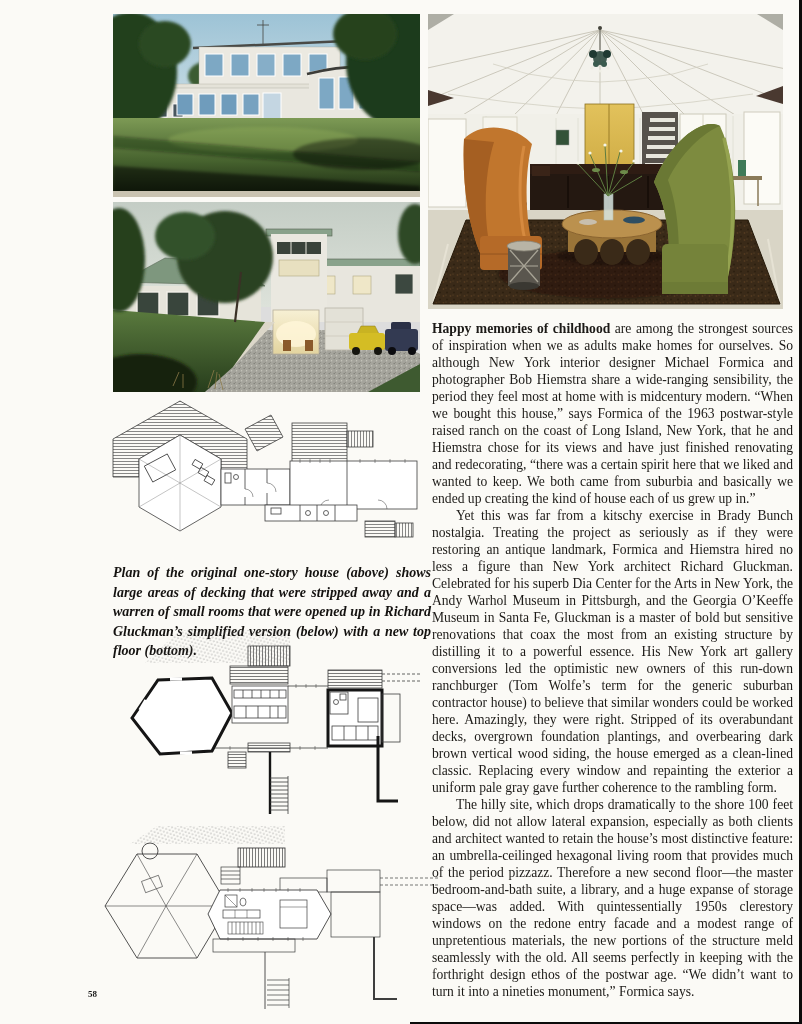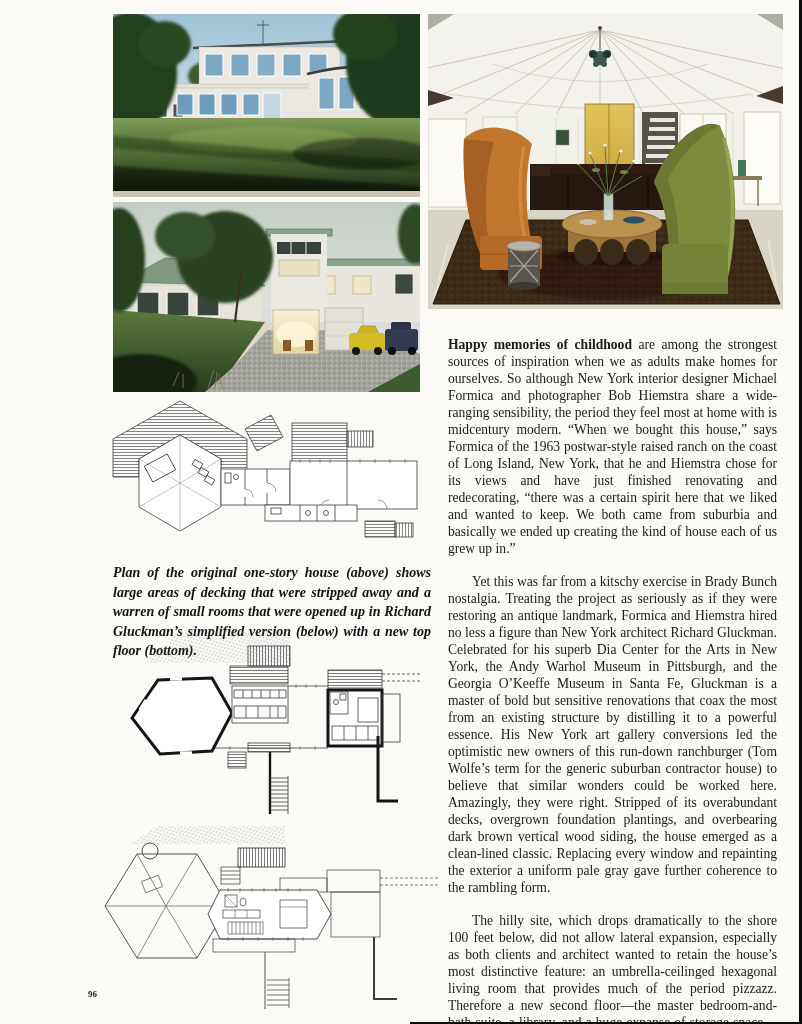--- a/index.html
+++ b/index.html
@@ -14,21 +14,21 @@
   #photo-interior{left:428px;top:14px;width:355px;height:295px;}
   .plan{position:absolute;}
   #plan-original{left:95px;top:397px;width:345px;height:150px;}
   #plan-simplified{left:120px;top:618px;width:320px;height:198px;}
   #plan-topfloor{left:95px;top:822px;width:345px;height:190px;}
   .caption{position:absolute;left:113px;top:549px;width:318px;
            font-weight:bold;font-style:italic;font-size:14px;line-height:19.5px;
            text-align:justify;color:#141210;}
   .bodycol{position:absolute;left:432px;top:320px;width:361px;
            font-size:13.6px;line-height:17px;text-align:justify;color:#1c1a17;}
-  .bodycol p{margin:16px;}
+  .bodycol p{margin:0;}
   .bodycol p.indent{text-indent:24px;}
   .lead-bold{font-weight:bold;}
   .ital{}
   .pagenum{position:absolute;left:88px;top:989px;font-size:9px;font-weight:bold;color:#1a1a1a;}
 </style>
 </head>
 <body>
 
 <div class="page">
 
@@ -586,17 +586,17 @@
       </g>
     </svg>
   </figure>
 
   <div class="bodycol">
     <p><span class="lead-bold">Happy memories of childhood</span><span> are among the strongest sources of inspiration when we as adults make homes for ourselves. So although New York interior designer Michael Formica and photographer Bob Hiemstra share a wide-ranging sensibility, the period they feel most at home with is midcentury modern. “When we bought this house,” says Formica of the 1963 postwar-style raised ranch on the coast of Long Island, New York, that he and Hiemstra chose for its views and have just finished renovating and redecorating, “there was a certain spirit here that we liked and wanted to keep. We both came from suburbia and basically we ended up creating the kind of house each of us grew up in.”</span></p>
     <p class="indent"><span>Yet this was far from a kitschy exercise in </span><span class="ital">Brady Bunch</span><span> nostalgia. Treating the project as seriously as if they were restoring an antique landmark, Formica and Hiemstra hired no less a figure than New York architect Richard Gluckman. Celebrated for his superb Dia Center for the Arts in New York, the Andy Warhol Museum in Pittsburgh, and the Georgia O’Keeffe Museum in Santa Fe, Gluckman is a master of bold but sensitive renovations that coax the most from an existing structure by distilling it to a powerful essence. His New York art gallery conversions led the optimistic new owners of this run-down ranchburger (Tom Wolfe’s term for the generic suburban contractor house) to believe that similar wonders could be worked here. Amazingly, they were right. Stripped of its overabundant decks, overgrown foundation plantings, and overbearing dark brown vertical wood siding, the house emerged as a clean-lined classic. Replacing every window and repainting the exterior a uniform pale gray gave further coherence to the rambling form.</span></p>
     <p class="indent">The hilly site, which drops dramatically to the shore 100 feet below, did not allow lateral expansion, especially as both clients and architect wanted to retain the house’s most distinctive feature: an umbrella-ceilinged hexagonal living room that provides much of the period pizzazz. Therefore a new second floor—the master bedroom-and-bath suite, a library, and a huge expanse of storage space—was added. With quintessentially 1950s clerestory windows on the redone entry facade and a modest range of unpretentious materials, the new portions of the structure meld seamlessly with the old. All seems perfectly in keeping with the forthright design ethos of the postwar age. “We didn’t want to turn it into a nineties monument,” Formica says.</p>
   </div>
 
-  <span class="pagenum">96</span>
+  <span class="pagenum">58</span>
 
   <div class="scan-edge-right"></div>
   <div class="scan-edge-bottom"></div>
 </div>
 
 </body></html>

